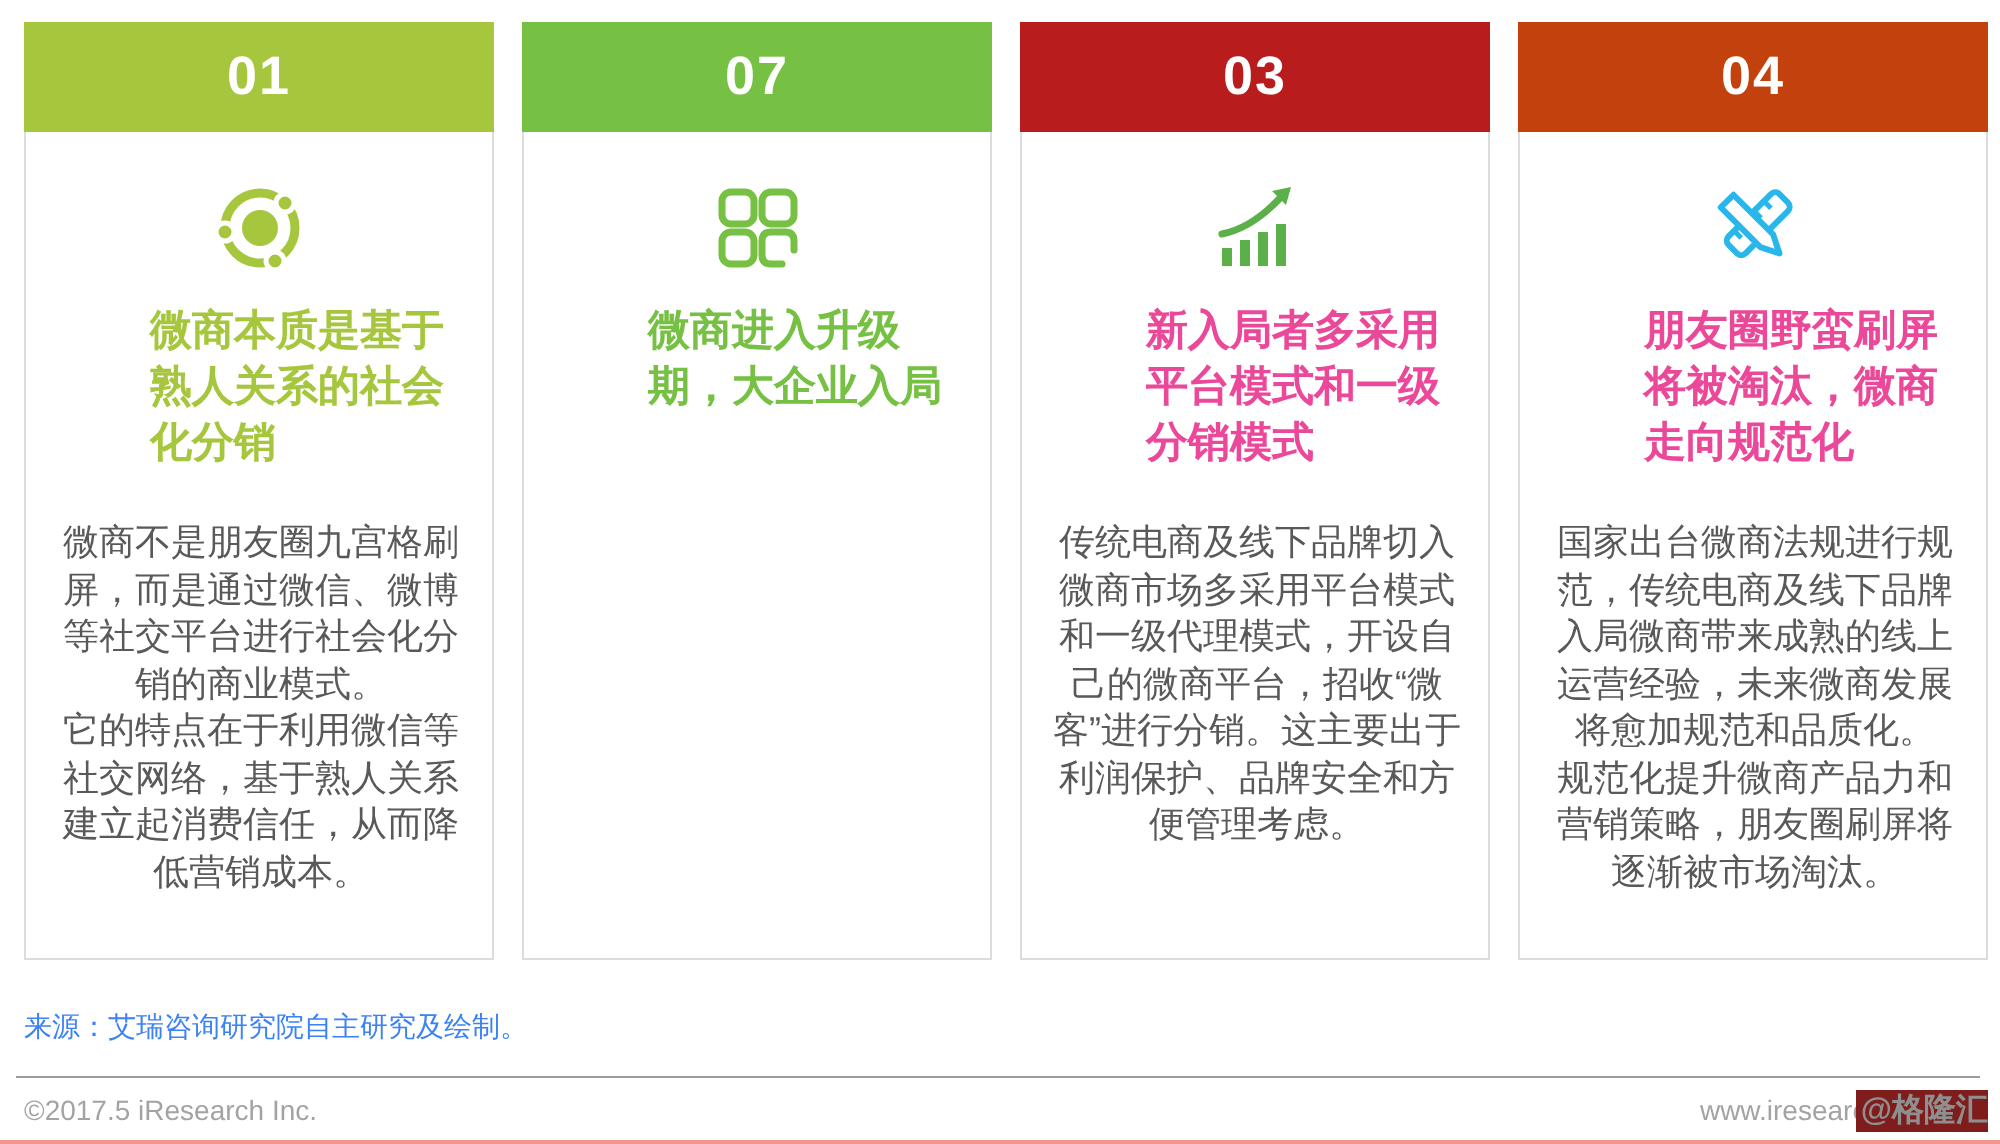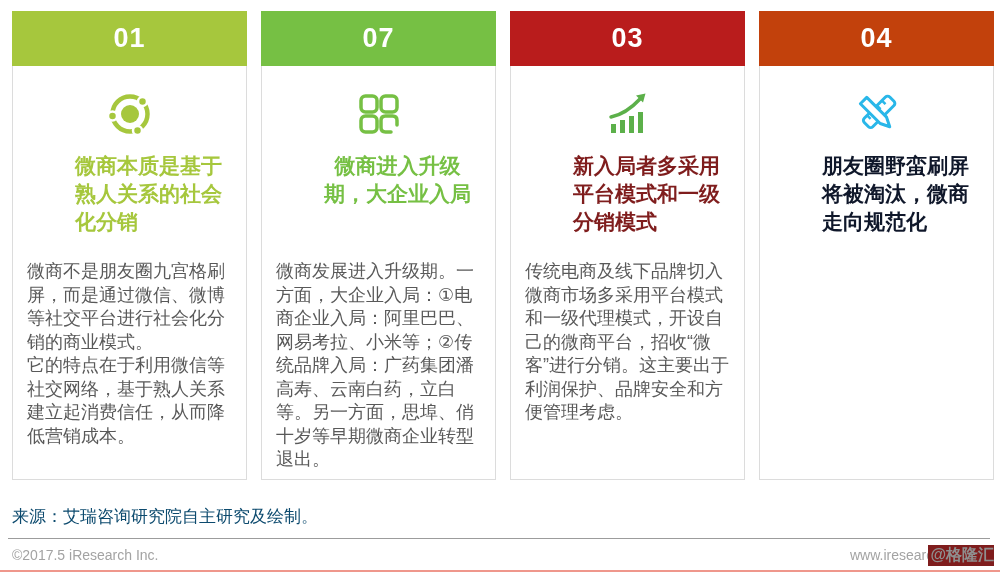--- a/index.html
+++ b/index.html
@@ -28,26 +28,26 @@
     position:absolute; top:20px; left:0; right:0;
     display:flex; justify-content:center;
   }
   .card-title {
     position:absolute; top:86px; left:14px; right:24px;
     font-size:21px; line-height:28px; font-weight:bold; text-align:left;margin-left:48px;
   }
   .card-text {
     position:absolute; top:194px; left:14px; right:12px;
     font-size:18px; line-height:23.5px; color:#595959;
-    white-space:pre-line; text-align:left;
+    white-space:pre-line; text-align:center;
   }
 
   .source-row {
     position:absolute; left:12px; top:505px;
-    font-size:17px; color:#0c4a6e;
+    font-size:14px; color:#3b82f6;
   }
   .divider {
     position:absolute; left:8px; right:10px; top:538px;
     border-top:1px solid #9c9c9c;
   }
   .footer-row {
     position:absolute; left:12px; right:10px; top:547px;
     display:flex; justify-content:space-between; align-items:flex-start;
     font-size:14px; color:#a3a3a3;
   }
@@ -90,41 +90,40 @@
     </div>
     <div class="card-body">
       <div class="card-icon" style="color: rgb(118, 192, 68);">
         <svg viewBox="0 0 56 56" width="56" height="56">
           <rect x="10" y="10" width="16" height="16" rx="4.5" fill="none" stroke="currentColor" stroke-width="3.5"></rect>
           <rect x="30" y="10" width="16" height="16" rx="4.5" fill="none" stroke="currentColor" stroke-width="3.5"></rect>
           <rect x="10" y="30" width="16" height="16" rx="4.5" fill="none" stroke="currentColor" stroke-width="3.5"></rect>
           <path d="M46 39 L46 34.5 Q46 30 41.5 30 L34.5 30 Q30 30 30 34.5 L30 41.5 Q30 46 34.5 46 L40 46" fill="none" stroke="currentColor" stroke-width="3.5" stroke-linecap="round"></path>
         </svg>
       </div>
-      <div class="card-title" style="color: rgb(118, 192, 68); text-align: center;">微商进入升级期，大企业入局</div>
-      <div class="card-text">微商发展进入升级期。一方面，大企业入局：①电商企业入局：阿里巴巴、网易考拉、小米等；②传统品牌入局：广药集团潘高寿、云南白药，立白等。另一方面，思埠、俏十岁等早期微商企业转型退出。</div>
+      <div class="card-title" style="color: rgb(118, 192, 68);">微商进入升级期，大企业入局</div>
     </div>
   </div>
 
   <div class="card">
     <div class="card-header" style="background: #b91c1c;">
       <span>03</span>
     </div>
     <div class="card-body">
       <div class="card-icon" style="color: rgb(92, 176, 74);">
         <svg viewBox="0 0 56 56" width="56" height="56">
           <rect x="11" y="38" width="5" height="9" fill="currentColor"></rect>
           <rect x="20" y="34" width="5" height="13" fill="currentColor"></rect>
           <rect x="29" y="30" width="5" height="17" fill="currentColor"></rect>
           <rect x="38" y="26" width="5" height="21" fill="currentColor"></rect>
           <path d="M11 31 Q26 28 40 13" fill="none" stroke="currentColor" stroke-width="3.5" stroke-linecap="round"></path>
           <path d="M45.5 7.5 L36 9.5 L43 16.5 Z" fill="currentColor"></path>
         </svg>
       </div>
-      <div class="card-title" style="color: #7f1d1d;">新入局者多采用平台模式和一级分销模式</div>
+      <div class="card-title" style="color: #ec4899;">新入局者多采用平台模式和一级分销模式</div>
       <div class="card-text">传统电商及线下品牌切入微商市场多采用平台模式和一级代理模式，开设自己的微商平台，招收“微客”进行分销。这主要出于利润保护、品牌安全和方便管理考虑。</div>
     </div>
   </div>
 
   <div class="card">
     <div class="card-header" style="background: #c2410c;">
       <span>04</span>
     </div>
     <div class="card-body">
       <div class="card-icon" style="color: rgb(41, 183, 233);">
@@ -134,21 +133,23 @@
             <line x1="22" y1="15" x2="27" y2="15" stroke="currentColor" stroke-width="2.5"></line>
             <line x1="22" y1="22" x2="27" y2="22" stroke="currentColor" stroke-width="2.5"></line>
             <line x1="22" y1="29" x2="27" y2="29" stroke="currentColor" stroke-width="2.5"></line>
             <line x1="22" y1="36" x2="27" y2="36" stroke="currentColor" stroke-width="2.5"></line>
           </g>
           <g transform="rotate(-45 28 28)">
             <path d="M23.5 9 L32.5 9 L32.5 37 L28 46 L23.5 37 Z" fill="#fff" stroke="currentColor" stroke-width="3" stroke-linejoin="round"></path>
           </g>
         </svg>
       </div>
-      <div class="card-title" style="color: #0f172a;">朋友圈野蛮刷屏将被淘汰，微商走向规范化</div>
+      <div class="card-title" style="color: #ec4899;">朋友圈野蛮刷屏将被淘汰，微商走向规范化</div>
+      <div class="card-text">国家出台微商法规进行规范，传统电商及线下品牌入局微商带来成熟的线上运营经验，未来微商发展将愈加规范和品质化。
+规范化提升微商产品力和营销策略，朋友圈刷屏将逐渐被市场淘汰。</div>
     </div>
   </div>
 
   <div class="source-row">来源：艾瑞咨询研究院自主研究及绘制。</div>
   <div class="divider"></div>
   <div class="footer-row">
     <span>©2017.5 iResearch  Inc.</span>
     <span class="website-wrap">
       <span>www.iresearch.com.cn</span>
       <span class="watermark">@格隆汇</span>

